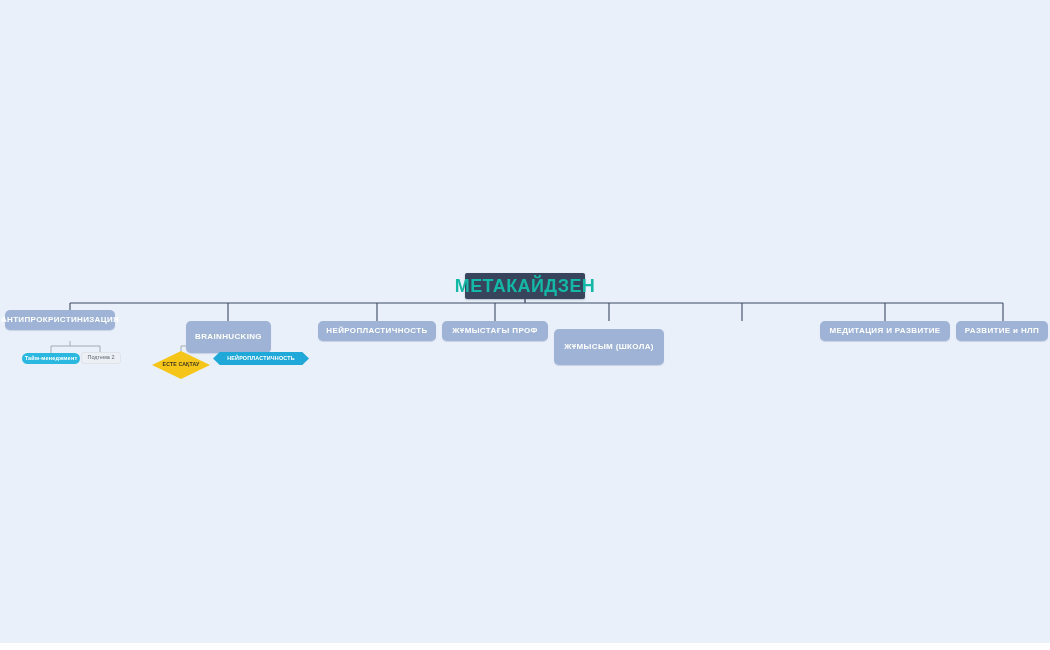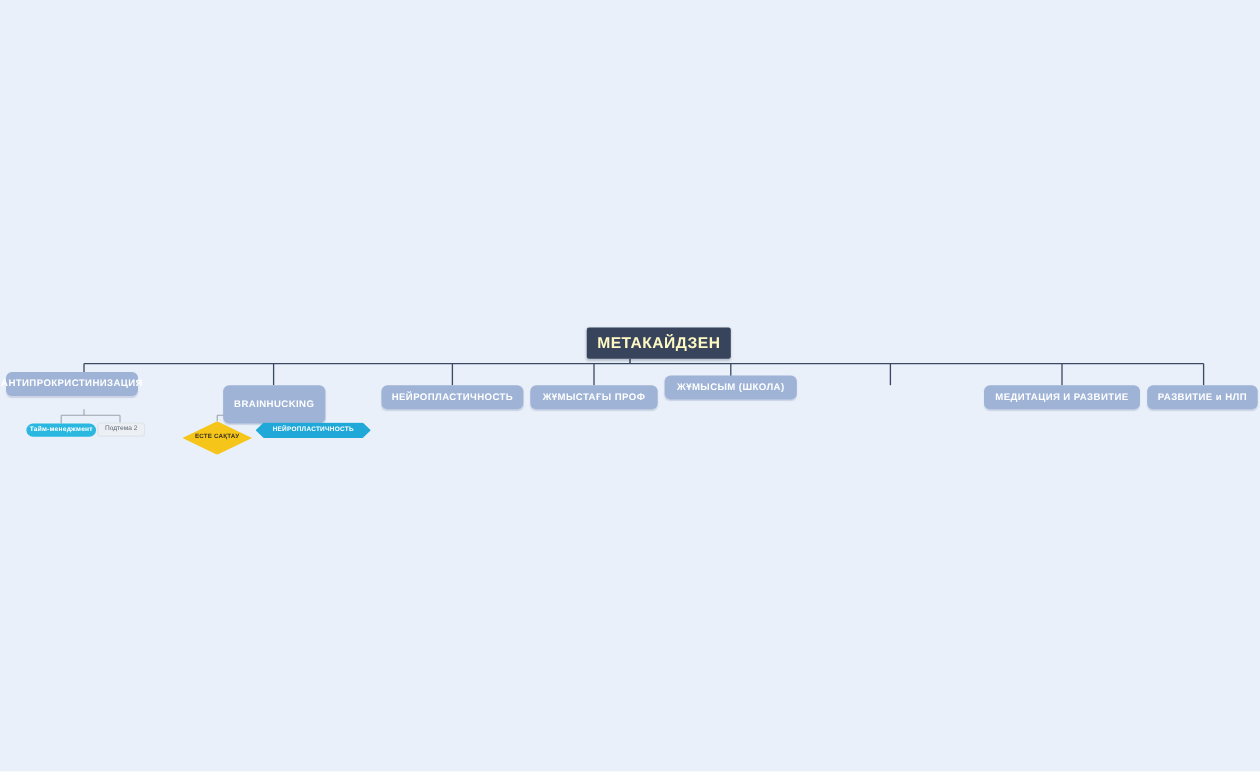--- a/index.html
+++ b/index.html
@@ -46,27 +46,26 @@
     align-items: center;
     justify-content: center;
     text-align: center;
     white-space: nowrap;
     line-height: 1.05;
   }
 
   
   .node.root {
     background: #37445c;
-    color: #fef9c3;
-    font-weight: bold;
-    font-size: 13px;
+    color: #14b8a6;
+    font-weight: bold;
+    font-size: 18px;
     letter-spacing: 0.4px;
     border-radius: 2px;
     box-shadow: 0 1px 2px rgba(40,50,70,0.25);
-    margin-left: 24px;
   }
 
   
   .node.lvl1 {
     background: #9eb3d6;
     color: #ffffff;
     font-weight: bold;
     font-size: 8px;
     letter-spacing: 0.35px;
     border-radius: 5px;
@@ -170,21 +169,21 @@
   </div>
 
   <div class="node lvl1" style="left:318px; top:321px; width:118px; height:20px;">
     <span class="lbl">НЕЙРОПЛАСТИЧНОСТЬ</span>
   </div>
 
   <div class="node lvl1" style="left:442px; top:321px; width:106px; height:20px;">
     <span class="lbl">ЖҰМЫСТАҒЫ ПРОФ</span>
   </div>
 
-  <div class="node lvl1" style="left:554px; top:313px; width:110px; height:20px;">
+  <div class="node lvl1" style="left:554px; top:329px; width:110px; height:36px;">
     <span class="lbl">ЖҰМЫСЫМ (ШКОЛА)</span>
   </div>
 
 
   <div class="node lvl1" style="left:820px; top:321px; width:130px; height:20px;align-items:center;">
     <span class="lbl">МЕДИТАЦИЯ И РАЗВИТИЕ</span>
   </div>
 
   <div class="node lvl1" style="left:956px; top:321px; width:92px; height:20px;">
     <span class="lbl">РАЗВИТИЕ и НЛП</span>

